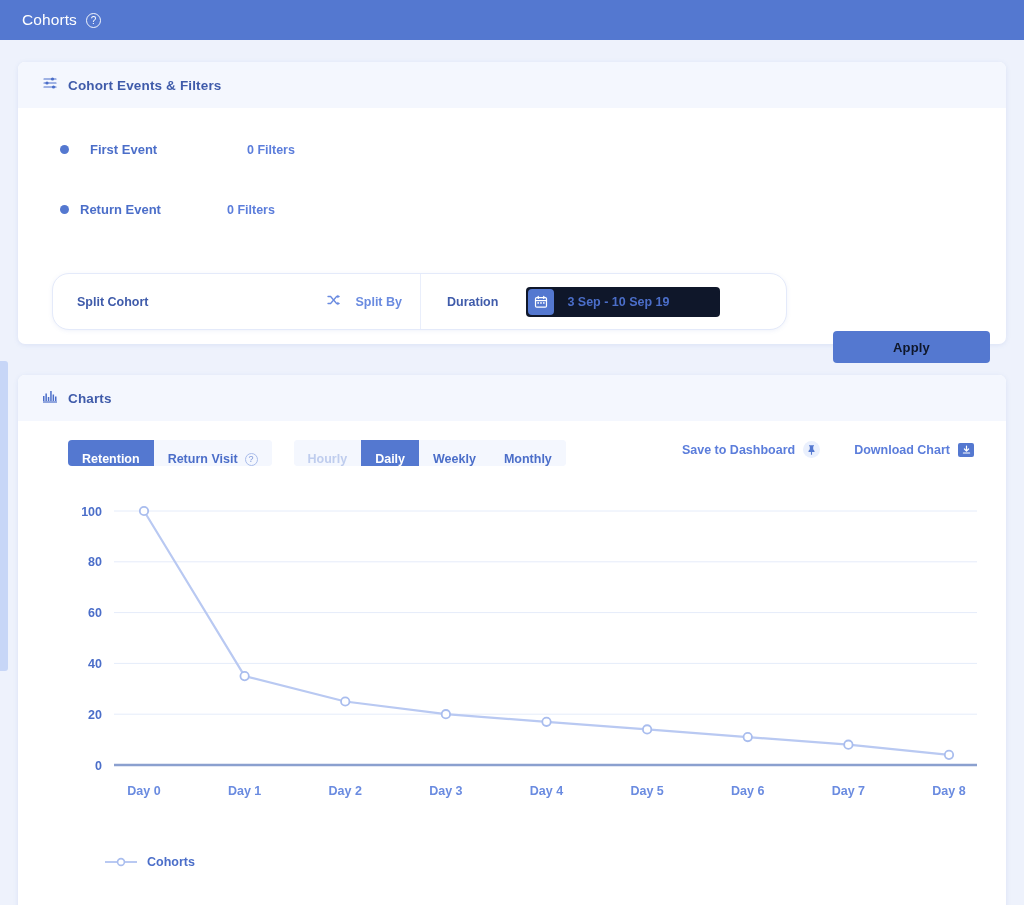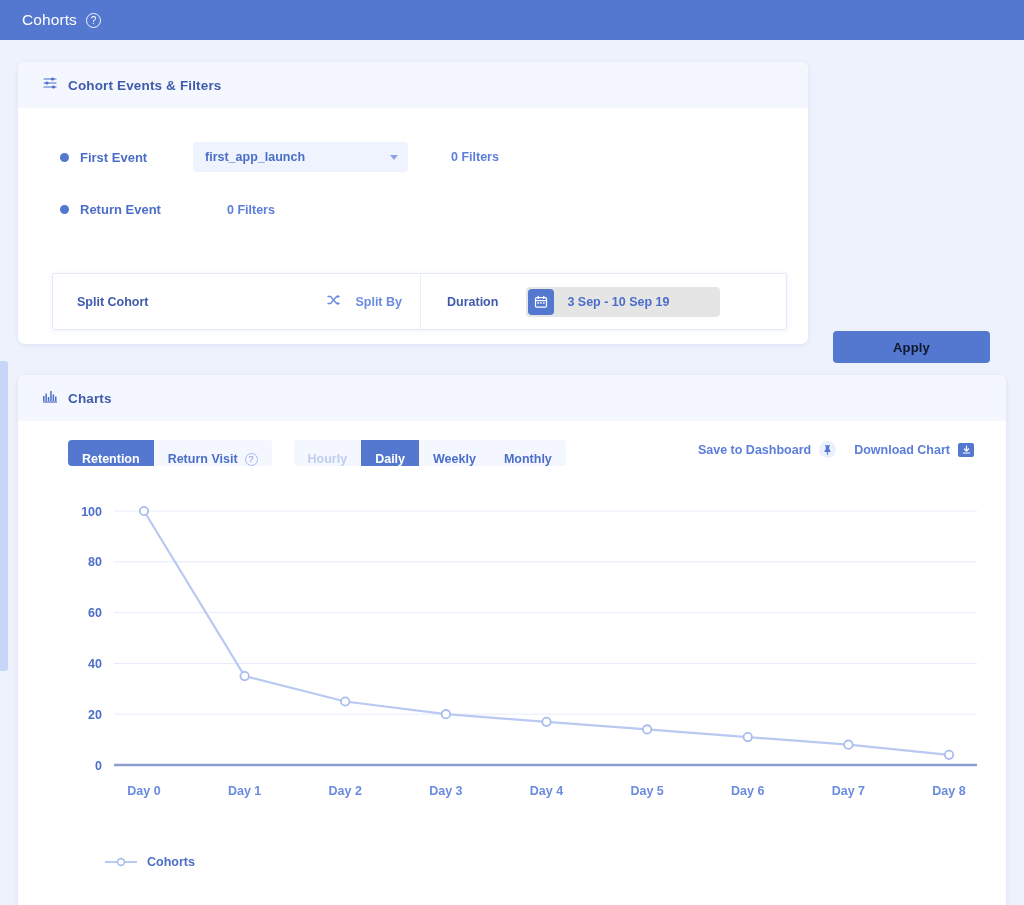--- a/index.html
+++ b/index.html
@@ -87,28 +87,28 @@
     color: #3f5baa;
     font-size: 13.5px;
     font-weight: bold;
     letter-spacing: .15px;
     margin-left: 10px;
   }
 
   
   #filters-card {
     left: 18px; top: 22px;
-    width: 790px; height: 282px;
+    width: 988px; height: 282px;
   }
   .row {
     position: absolute;
     display: flex;
     align-items: center;
   }
-  #row-first  { left: 42px; top: 80px; }
+  #row-first  { left: 42px; top: 80px; gap: 10px; }
   #row-return { left: 42px; top: 140px; }
 
   .bullet {
     width: 9px; height: 9px;
     border-radius: 50%;
     background: #5478d0;
     margin-right: 11px;
   }
   .row-label {
     color: #4b6ec9;
@@ -146,21 +146,21 @@
     margin-left: 43px;
   }
 
   
   #strip {
     position: absolute;
     left: 34px; top: 211px;
     width: 735px; height: 57px;
     background: #ffffff;
     border: 1px solid #e4eafa;
-    border-radius: 2px;
+    border-radius: 17px;
     box-shadow: 0 1px 4px rgba(100,130,210,.10);
     display: flex;
     box-sizing: border-box;
   }
   .strip-left {
     width: 368px;
     border-right: 1px solid #e9eefb;
     display: flex;
     align-items: center;
     padding: 0 18px 0 24px;
@@ -184,21 +184,21 @@
     font-size: 12.5px;
     font-weight: bold;
     display: flex;
     align-items: center;
     gap: 14px;
   }
   .date-field {
     margin-left: 28px;
     width: 194px;
     height: 30px;
-    background: #e5e5e5;
+    background: #0f172a;
     border-radius: 4px;
     display: flex;
     align-items: center;
     box-sizing: border-box;
   }
   .cal-chip {
     width: 26px; height: 26px;
     margin-left: 2px;
     background: #5478d0;
     border-radius: 4px;
@@ -272,21 +272,21 @@
     box-sizing: border-box;
     font-weight: normal;
   }
   .seg-gap { width: 22px; }
 
   .actions {
     position: absolute;
     right: 32px; top: 66px;
     display: flex;
     align-items: center;
-    gap: 18px;
+    gap: 34px;
   }
   .action {
     display: flex;
     align-items: center;
     gap: 8px;
     color: #5b7ddb;
     font-size: 12.5px;
     font-weight: bold;
     cursor: pointer;
     white-space: nowrap;
@@ -356,24 +356,20 @@
             <circle cx="11.5" cy="12" r="1.6"></circle>
           </g>
         </svg>
       </span>
       <span class="card-head-title">Cohort Events &amp; Filters</span>
     </div>
 
     <div class="row" id="row-first">
       <span class="bullet"></span>
       <span class="row-label">First Event</span>
-      <div class="event-select">
-        <span class="event-select-value">first_app_launch</span>
-        <span class="caret-down"></span>
-      </div>
       <span class="filters-count">0 Filters</span>
     </div>
 
     <div class="row" id="row-return">
       <span class="bullet"></span>
       <span class="row-label">Return Event</span>
       <span class="filters-count">0 Filters</span>
     </div>
 
     <div id="strip">

